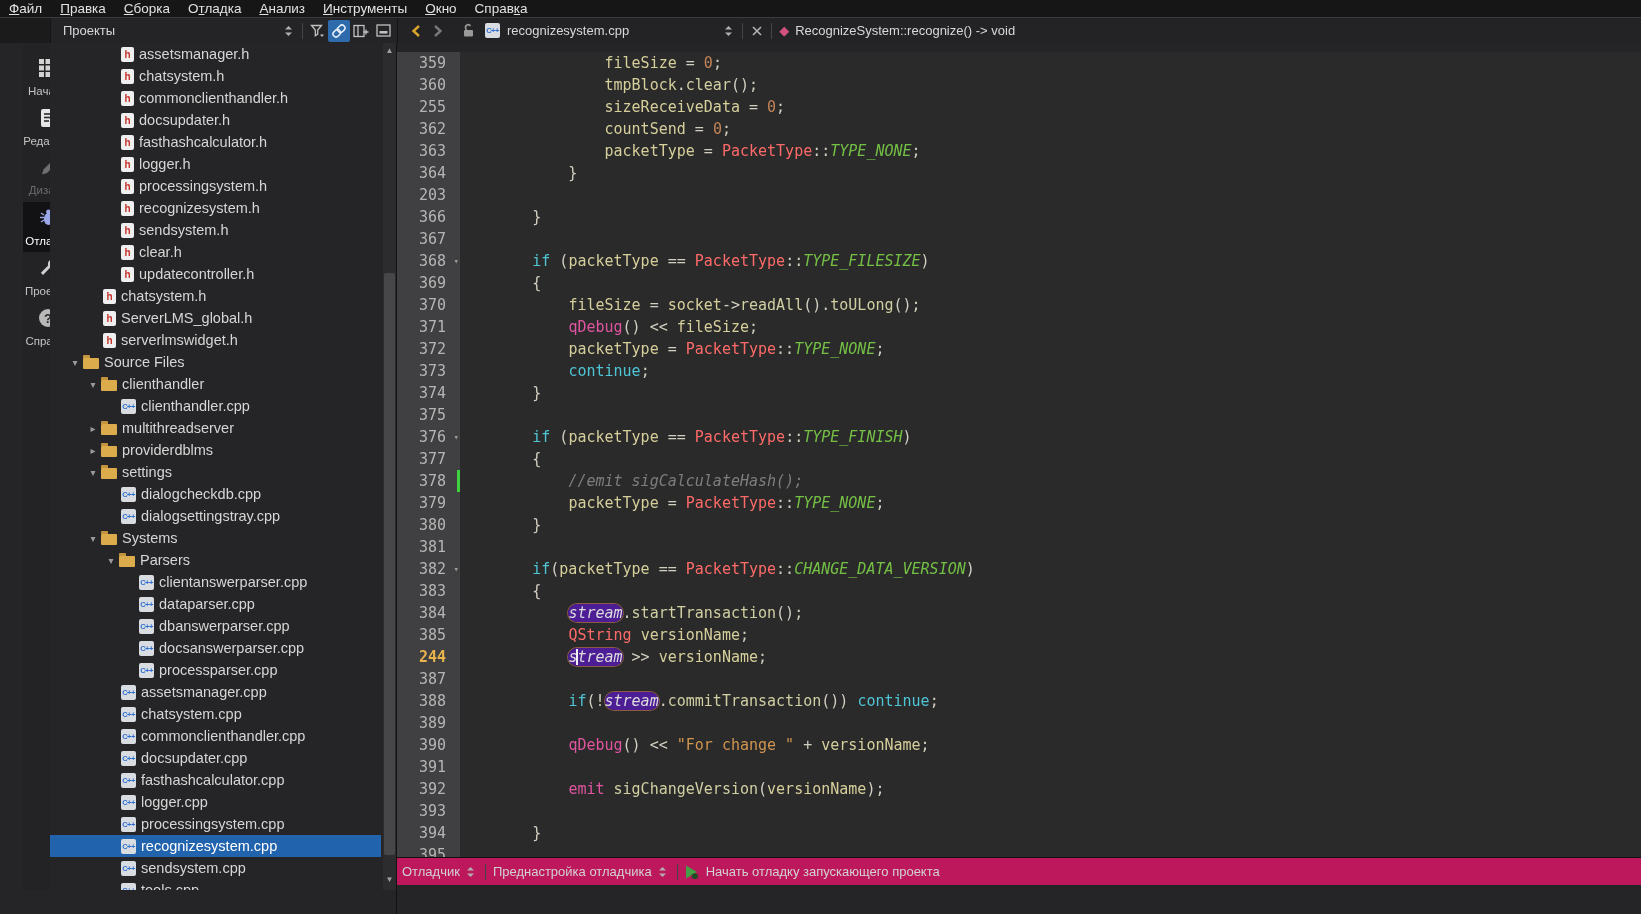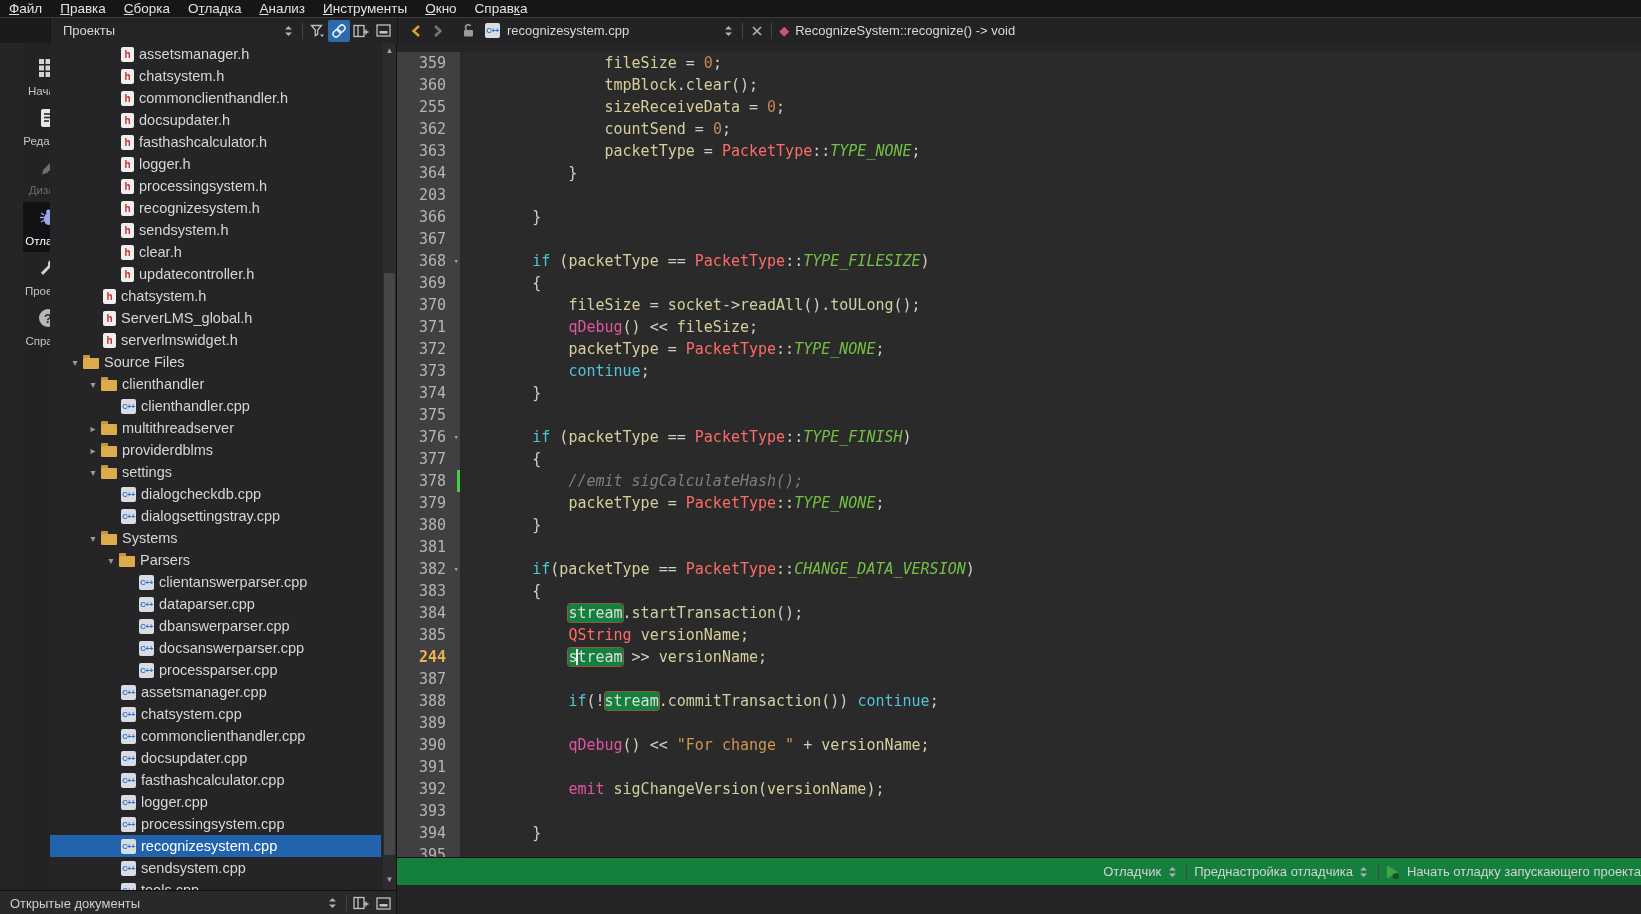--- a/index.html
+++ b/index.html
@@ -57,25 +57,25 @@
   .gut-line{position:relative;height:22px;padding-right:14px;box-sizing:border-box;}
   .gut-line.current{color:#e9b44c;font-weight:bold;}
   .fold-marker{position:absolute;right:1px;top:0;font-size:9px;color:#9a9a9a;}
   .mod-bar{position:absolute;right:0;top:0;width:3px;height:22px;background:#3fd23f;}
   #code{flex:1;white-space:pre;overflow:hidden;}
   .code-line{height:22px;}
   .tk-d{color:#d2cfc0;} .tk-v{color:#d6cf9b;} .tk-f{color:#d0cfa2;}
   .tk-t{color:#ff6b68;} .tk-k{color:#4ec4d4;}
   .tk-e{color:#74c044;font-style:italic;} .tk-p{color:#e0559f;}
   .tk-num{color:#c28458;} .tk-str{color:#d0954f;} .tk-c{color:#7e7e7e;font-style:italic;}
-  .tk-hl{color:#dcdcdc;background:#15803d;box-shadow:0 0 0 1px #8a5a42;border-radius:3px;}
+  .tk-hl{color:#dcdcdc;background:#4c1d95;box-shadow:0 0 0 1px #8a5a42;border-radius:9px;font-style:italic;}
   .caret{display:inline-block;width:2px;height:16px;background:#f2f2f2;vertical-align:-3px;margin:0 -1px;}
   
-  #debugger-toolbar{left:397px;top:857px;width:1244px;height:27px;background:#15803d;border-top:1px solid #0f0f0f;
-                    display:flex;align-items:center;font-size:13px;color:#d2d2d2;justify-content:flex-end;}
+  #debugger-toolbar{left:397px;top:857px;width:1244px;height:27px;background:#be185d;border-top:1px solid #0f0f0f;
+                    display:flex;align-items:center;font-size:13px;color:#d2d2d2;}
   #modes-bar{left:397px;top:928px;width:1244px;height:30px;background:#2a2a2c;border-top:1px solid #0f0f0f;
              display:flex;align-items:center;font-size:13px;color:#22c55e;}
   #open-docs-header{left:0;top:890px;width:396px;height:24px;background:#29292b;border-top:1px solid #0f0f0f;
                     display:flex;align-items:center;font-size:13px;color:#cfcfcf;}
   .grow{flex:1;}
 </style>
 </head>
 <body>
 
 <div id="app">
@@ -526,37 +526,14 @@
         </svg>
     </span>
     <span style="margin-left:3px;">Начать отладку запускающего проекта</span>
   </div>
 
   <div id="modes-bar" class="abs">
     <span style="margin-left:5px;">Режимы отладки</span>
     <span class="vsep" style="height:26px;margin-left:130px;"></span>
   </div>
 
-  <div id="open-docs-header" class="abs">
-    <span style="margin-left:10px;">Открытые документы</span>
-    <span class="grow"></span>
-    <span class="tb-btn combo-arrows">
-      <svg width="11" height="12" viewBox="0 0 11 12">
-          <path d="M2 4.5 5.5 1 9 4.5Z M2 7.5 5.5 11 9 7.5Z" fill="#b0b0b0"></path>
-        </svg>
-    </span>
-    <span class="vsep"></span>
-    <span class="tb-btn">
-      <svg width="17" height="14" viewBox="0 0 17 14">
-          <rect x="1" y="1.5" width="10" height="11" fill="none" stroke="#c0c0c0" stroke-width="1.3"></rect>
-          <line x1="5" y1="1.5" x2="5" y2="12.5" stroke="#c0c0c0" stroke-width="1.3"></line>
-          <path d="M13 5.5v5M10.5 8h5" stroke="#c0c0c0" stroke-width="1.3"></path>
-        </svg>
-    </span>
-    <span class="tb-btn" style="margin-right:2px;">
-      <svg width="15" height="13" viewBox="0 0 15 13">
-          <rect x="1" y="1" width="13" height="11" fill="none" stroke="#c0c0c0" stroke-width="1.3"></rect>
-          <rect x="3.5" y="7" width="8" height="2.6" fill="#c0c0c0"></rect>
-        </svg>
-    </span>
-  </div>
 
 </div>
 
 </body></html>

